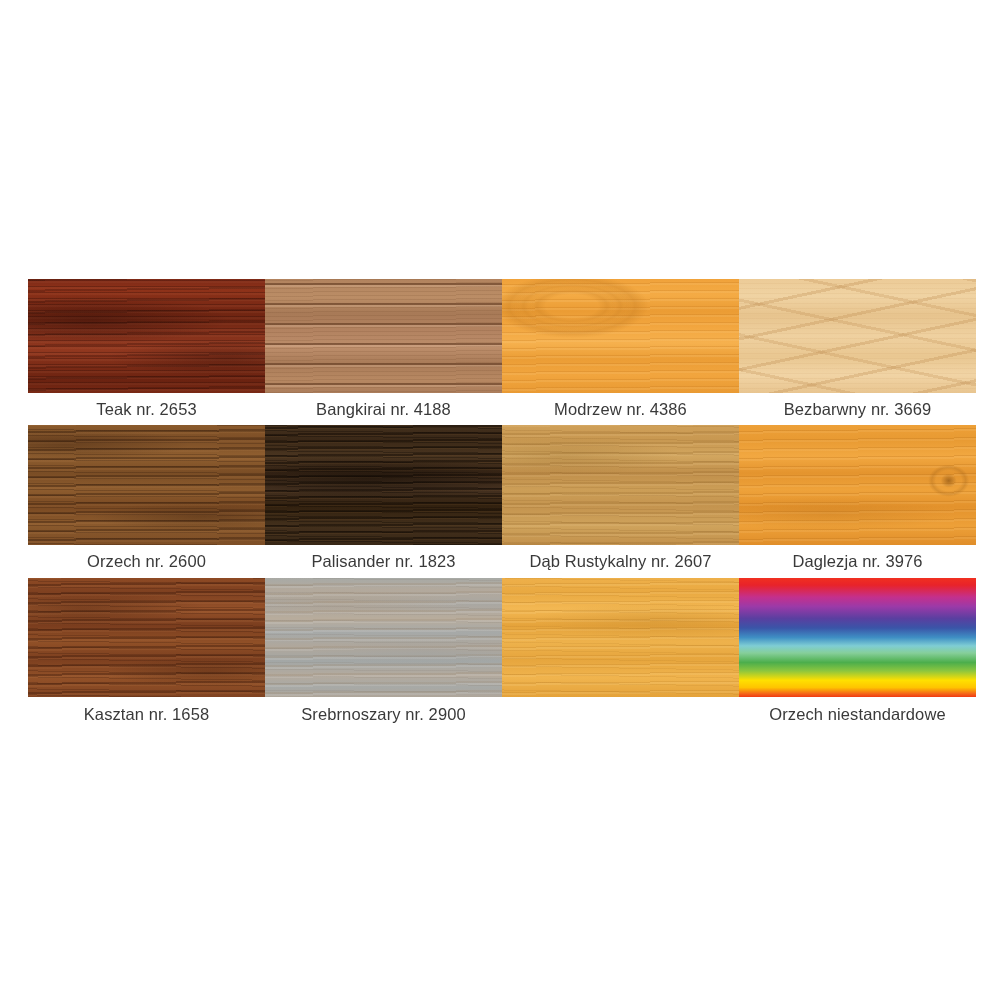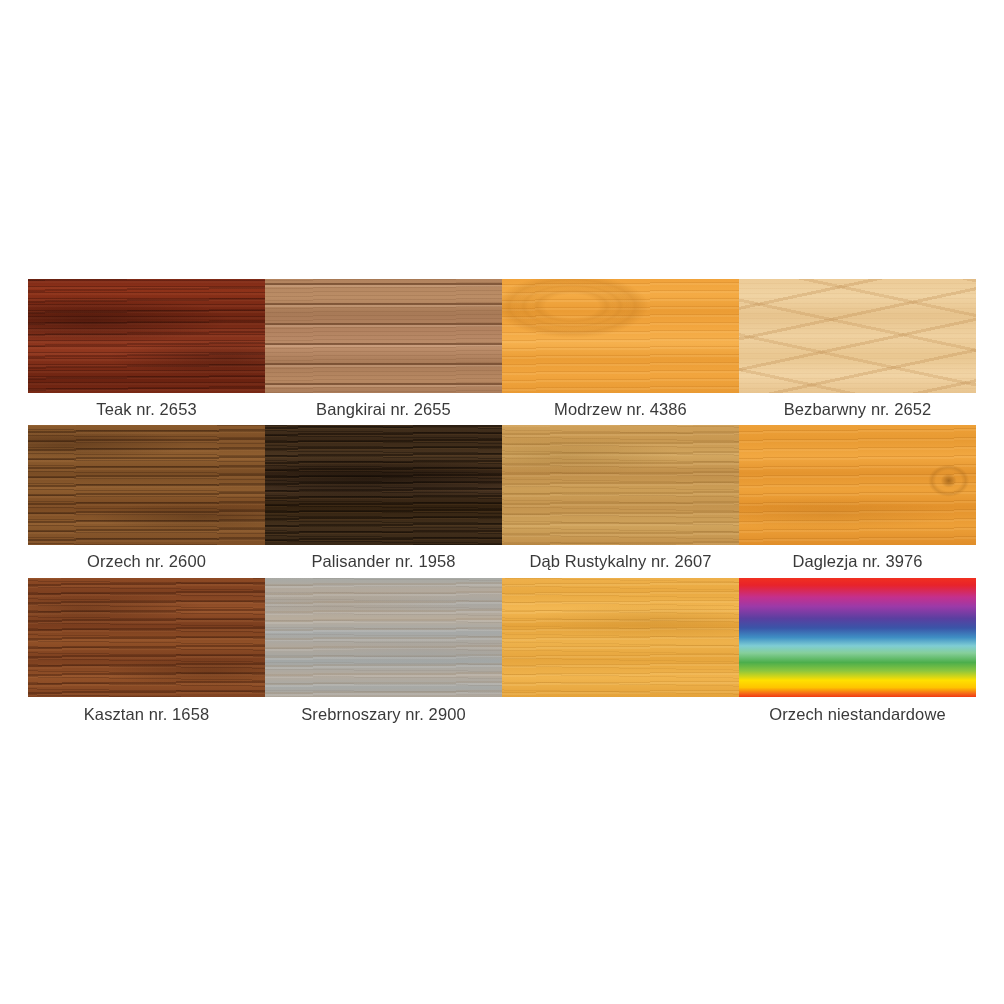--- a/index.html
+++ b/index.html
@@ -349,53 +349,53 @@
         <div class="grain"></div>
         <div class="grain2"></div>
       </div>
       <div class="swatch-label">Teak nr. 2653</div>
     </div>
     <div class="swatch-cell">
       <div class="swatch-chip sw-bangkirai">
         <div class="grain"></div>
         <div class="grain2"></div>
       </div>
-      <div class="swatch-label">Bangkirai nr. 2655</div>
+      <div class="swatch-label">Bangkirai nr. 4188</div>
     </div>
     <div class="swatch-cell">
       <div class="swatch-chip sw-modrzew">
         <div class="grain"></div>
         <div class="grain2"></div>
       </div>
       <div class="swatch-label">Modrzew nr. 4386</div>
     </div>
     <div class="swatch-cell">
       <div class="swatch-chip sw-bezbarwny">
         <div class="grain"></div>
         <div class="grain2"></div>
         <div class="grain3"></div>
       </div>
-      <div class="swatch-label">Bezbarwny nr. 2652</div>
+      <div class="swatch-label">Bezbarwny nr. 3669</div>
     </div>
   </div>
 
   <div class="swatch-row row2">
     <div class="swatch-cell">
       <div class="swatch-chip sw-orzech">
         <div class="grain"></div>
         <div class="grain2"></div>
       </div>
       <div class="swatch-label">Orzech nr. 2600</div>
     </div>
     <div class="swatch-cell">
       <div class="swatch-chip sw-palisander">
         <div class="grain"></div>
         <div class="grain2"></div>
       </div>
-      <div class="swatch-label">Palisander nr. 1958</div>
+      <div class="swatch-label">Palisander nr. 1823</div>
     </div>
     <div class="swatch-cell">
       <div class="swatch-chip sw-dabrust">
         <div class="grain"></div>
         <div class="grain2"></div>
       </div>
       <div class="swatch-label">Dąb Rustykalny nr. 2607</div>
     </div>
     <div class="swatch-cell">
       <div class="swatch-chip sw-daglezja">

